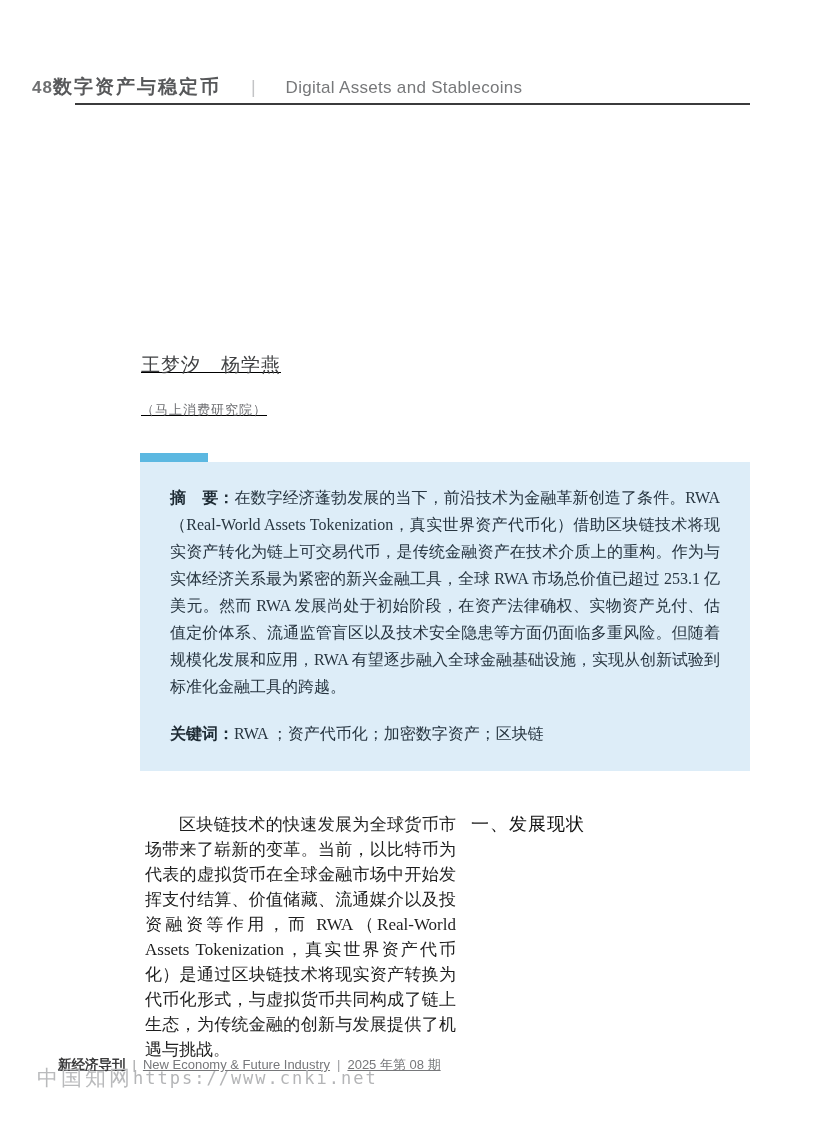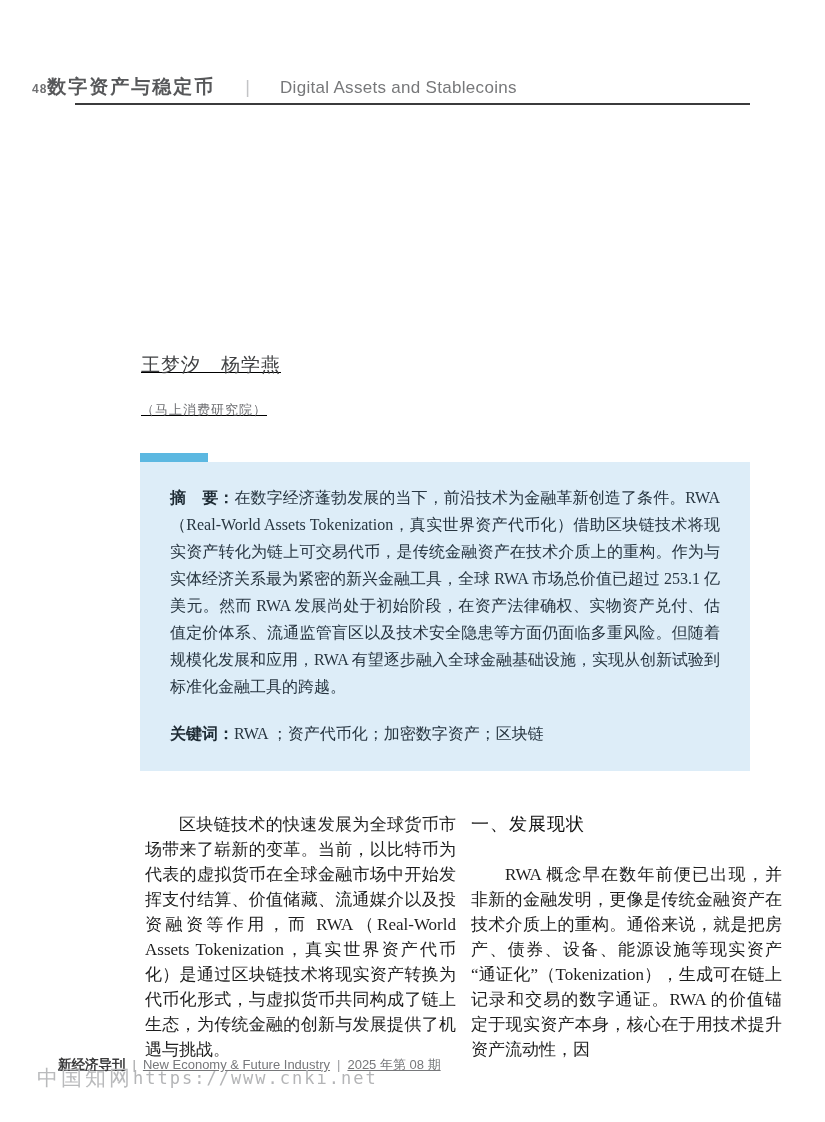--- a/index.html
+++ b/index.html
@@ -3,21 +3,21 @@
 <meta charset="utf-8">
 <style>
   html,body { margin:0; padding:0; background:#fff; }
   .page {
     position:relative; width:825px; height:1122px; background:#ffffff;
     font-family:"Liberation Sans", sans-serif; overflow:hidden;
   }
 
   
   .header { position:absolute; top:74px; left:32px; display:flex; align-items:baseline; }
-  .page-num { color:#6f7072; font-size:12px; font-weight:bold; letter-spacing:1px; }
+  .page-num { color:#6f7072; font-size:17px; font-weight:bold; letter-spacing:1px; }
   .section-cn { color:#57585a; font-size:19px; font-weight:bold; letter-spacing:2px; }
   .header-sep { margin-left:30px; color:#c3c4c6; font-size:18px; font-weight:300; }
   .section-en { margin-left:30px; color:#77787a; font-size:17px; letter-spacing:0.3px; }
   .header-rule { position:absolute; top:103px; left:75px; width:675px; height:2px; background:#3b3b3c; }
 
   
   .title { position:absolute; top:196px; left:140px; width:640px;
     color:#57585a; font-size:44px; font-weight:bold; line-height:70px; letter-spacing:1px; }
   .authors { position:absolute; top:352px; left:141px;text-decoration:underline; }
   .author-names { color:#3f4042; font-size:19px; letter-spacing:1px; }
@@ -82,21 +82,20 @@
       <p class="keywords-line"><span class="kw-label">关键词：</span><span>RWA ；资产代币化；加密数字资产；区块链</span></p>
     </div>
   </div>
 
   <div class="columns">
     <div class="col">
       <p class="body-p">区块链技术的快速发展为全球货币市场带来了崭新的变革。当前，以比特币为代表的虚拟货币在全球金融市场中开始发挥支付结算、价值储藏、流通媒介以及投资融资等作用，而 RWA（Real-World Assets Tokenization，真实世界资产代币化）是通过区块链技术将现实资产转换为代币化形式，与虚拟货币共同构成了链上生态，为传统金融的创新与发展提供了机遇与挑战。</p>
     </div>
     <div class="col">
       <h2 class="sec-heading">一、发展现状</h2>
-      <p class="body-p">RWA 概念早在数年前便已出现，并非新的金融发明，更像是传统金融资产在技术介质上的重构。通俗来说，就是把房产、债券、设备、能源设施等现实资产“通证化”（Tokenization），生成可在链上记录和交易的数字通证。RWA 的价值锚定于现实资产本身，核心在于用技术提升资产流动性，因</p>
     </div>
   </div>
 
   <div class="footer-line">
     <span class="journal-cn">新经济导刊</span><span class="footer-sep">|</span><span>New Economy &amp; Future Industry</span><span class="footer-sep">|</span><span>2025 年第 08 期</span>
   </div>
 
   <div class="watermark-cn">中国知网</div>
   <div class="watermark-url">https://www.cnki.net</div>
 

